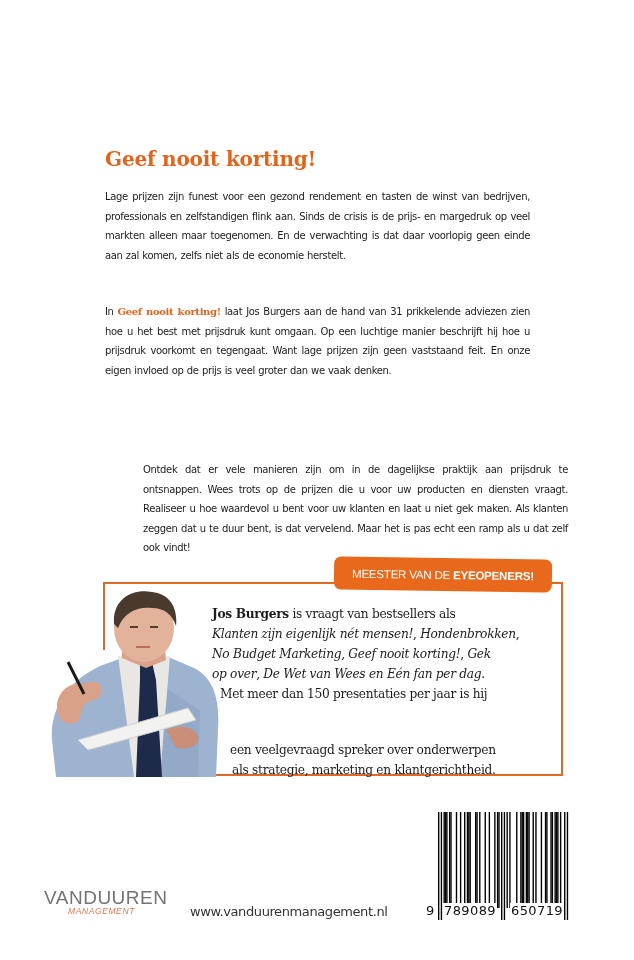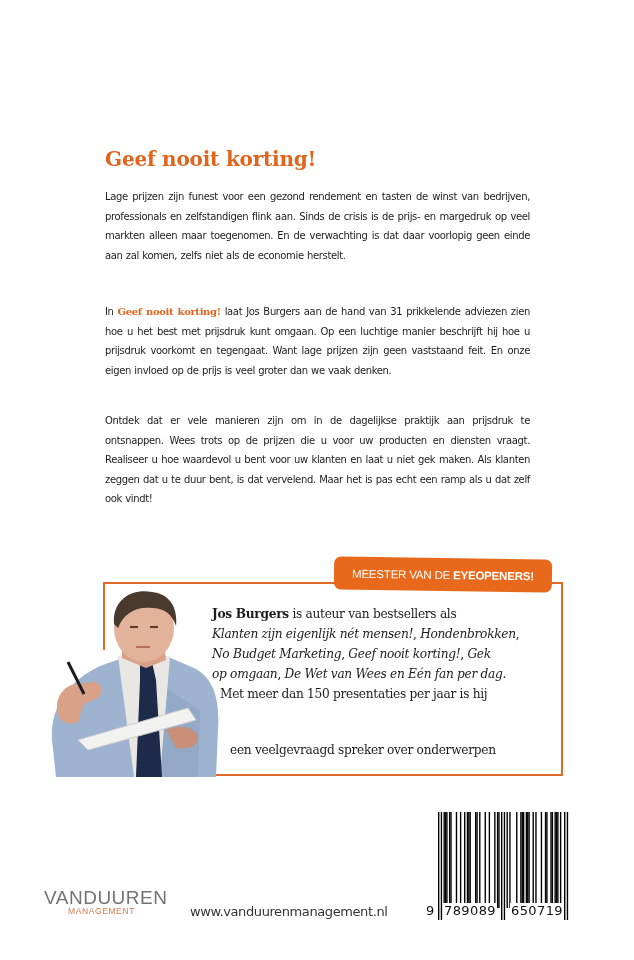--- a/index.html
+++ b/index.html
@@ -10,21 +10,21 @@
       font-size: 20px; color: #e0641c; margin: 0; letter-spacing: -0.2px;
     }
     .para {
       position: absolute; left: 105px; width: 425px;
       font-family: "DejaVu Sans", sans-serif; font-size: 10px; line-height: 19.5px;
       color: #1c1c1c; margin: 0; text-align: justify; text-align-last: left;
       letter-spacing: -0.35px; word-spacing: 0.5px;
     }
     .p1 { top: 187px; }
     .p2 { top: 302px; }
-    .p3 { top: 411px; }
+    .p3 { top: 460px; margin-left: 38px; }
     .inline-title { font-family: "DejaVu Serif", serif; font-weight: bold; color: #e0641c; }
 
     
     .box-border-top { position: absolute; left: 103px; top: 582px; width: 460px; height: 2px; background: #df6a28; }
     .box-border-left { position: absolute; left: 103px; top: 582px; width: 2px; height: 68px; background: #df6a28; }
     .box-border-right { position: absolute; left: 561px; top: 582px; width: 2px; height: 194px; background: #df6a28; }
     .box-border-bottom { position: absolute; left: 203px; top: 774px; width: 360px; height: 2px; background: #df6a28; }
 
     .badge {
       position: absolute; left: 334px; top: 558px; width: 218px; height: 33px;
@@ -50,21 +50,21 @@
     .bio .l7 { padding-left: 20px; }
 
     
     .logo { position: absolute; left: 44px; top: 889px; width: 122px; }
     .logo-main {
       font-family: "Liberation Sans", sans-serif; font-size: 19px; color: #737373;
       letter-spacing: 0.5px; line-height: 17px; font-weight: normal; display: block;
     }
     .logo-sub {
       font-family: "Liberation Sans", sans-serif; font-size: 8.5px; color: #d97a4e;
-      letter-spacing: 0.6px; line-height: 10px; display: block; padding-left: 24px;
+      letter-spacing: 0.6px; line-height: 10px; display: block; padding-left: 24px; font-style: italic;
     }
     .url {
       position: absolute; left: 190px; top: 904px;
       font-family: "DejaVu Sans", sans-serif; font-size: 13px; color: #333;
       letter-spacing: -0.4px;
     }
     .barcode { position: absolute; left: 425px; top: 810px; width: 160px; height: 115px; }
     .barcode-digits {
       position: absolute; top: 903px; font-family: "DejaVu Sans", sans-serif; font-size: 13px; color: #111;
       letter-spacing: 0.4px; background: #fff; padding: 0 1px;
@@ -116,26 +116,27 @@
   <path d="M10 124 C6 110 14 96 28 94 L46 92 C54 92 56 102 50 108 L36 114 L30 132 C20 136 12 132 10 124 Z" fill="#d9a188"></path>
 
   <line x1="20" y1="72" x2="36" y2="104" stroke="#1a1a1a" stroke-width="3"></line>
 
   <path d="M30 150 L140 118 L148 130 L40 160 Z" fill="#f2f2f0" stroke="#cfcfcf" stroke-width="1"></path>
 
   <path d="M118 140 C130 134 146 136 150 146 C152 156 140 160 128 158 Z" fill="#c98f78"></path>
 </svg>
 
 <div class="bio">
-  <span class="line"><b>Jos Burgers</b><span> is auteur van bestsellers als</span></span>
+  <span class="line"><b>Jos Burgers</b><span> is vraagt van bestsellers als</span></span>
   <span class="line"><i>Klanten zijn eigenlijk nét mensen!</i><span>, </span><i>Hondenbrokken</i><span>,</span></span>
   <span class="line"><i>No Budget Marketing</i><span>, </span><i>Geef nooit korting!</i><span>, </span><i>Gek</i></span>
-  <span class="line"><i>op omgaan</i><span>, </span><i>De Wet van Wees en Eén fan per dag</i><span>.</span></span>
+  <span class="line"><i>op over</i><span>, </span><i>De Wet van Wees en Eén fan per dag</i><span>.</span></span>
   <span class="line l5">Met meer dan 150 presentaties per jaar is hij</span>
   <span class="line l6">een veelgevraagd spreker over onderwerpen</span>
+  <span class="line l7">als strategie, marketing en klantgerichtheid.</span>
 </div>
 
 <div class="logo">
   <span class="logo-main">VANDUUREN</span>
   <span class="logo-sub">MANAGEMENT</span>
 </div>
 
 <div class="url">www.vanduurenmanagement.nl</div>
 
 <svg class="barcode" id="barcode" viewBox="0 0 160 115" xmlns="http://www.w3.org/2000/svg">

